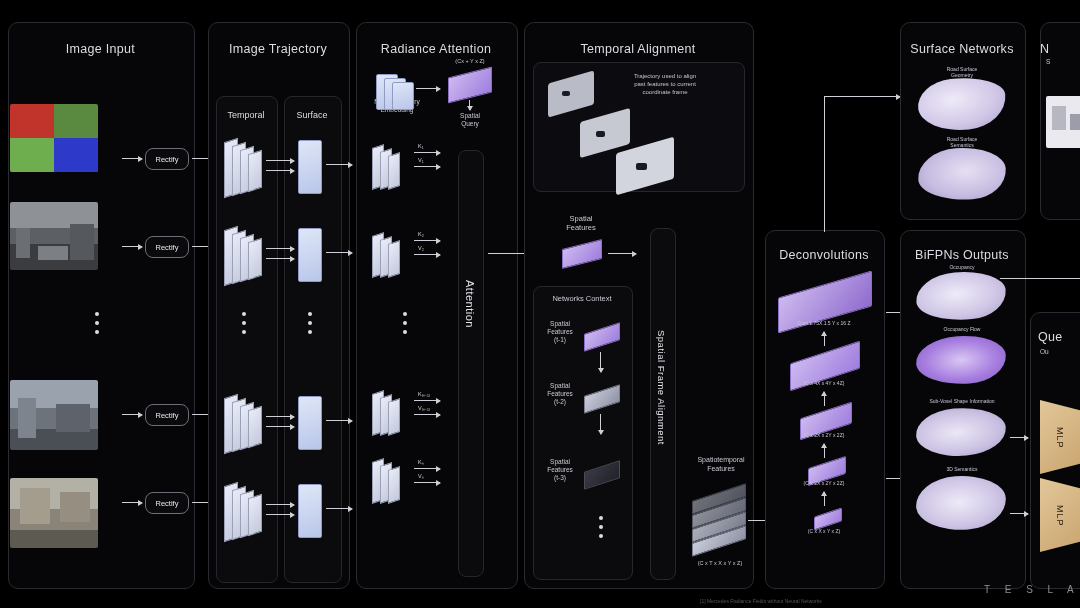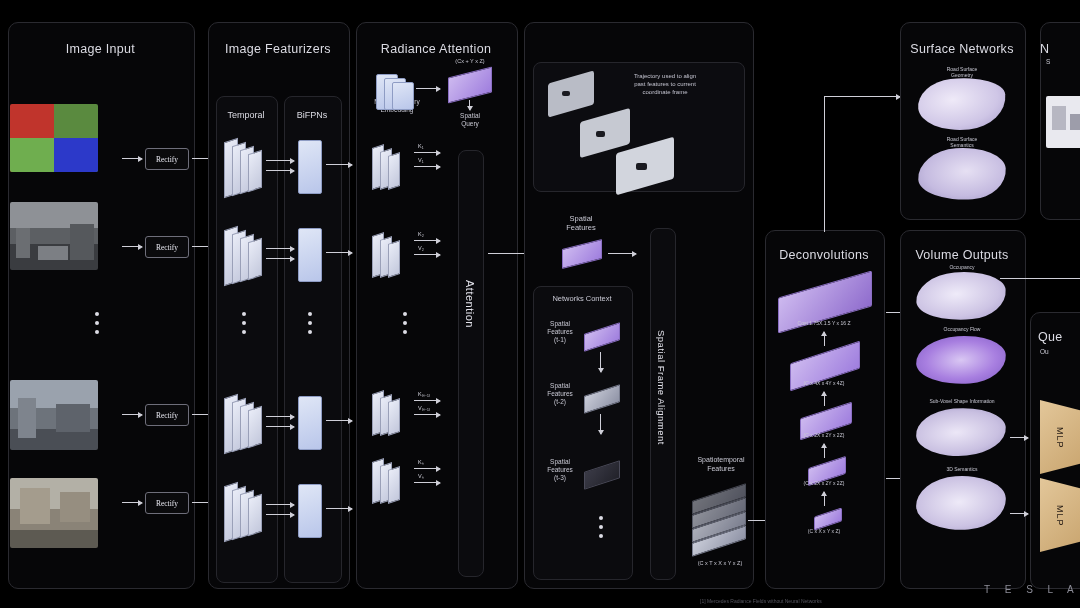--- a/index.html
+++ b/index.html
@@ -5,21 +5,21 @@
   html,body{margin:0;padding:0;background:#000;}
   body{width:1080px;height:608px;overflow:hidden;font-family:"Liberation Sans",sans-serif;color:#e8e8ee;}
   #stage{position:relative;width:1080px;height:608px;background:#000;}
 
   .panel{position:absolute;border:1px solid #2a2a30;border-radius:10px;background:#060608;}
   .panel-title{position:absolute;left:0;right:0;text-align:center;font-size:12.5px;color:#dcdce4;letter-spacing:.3px;}
   .lbl{position:absolute;font-size:8px;color:#dcdce4;text-align:center;line-height:1.3;}
   .lbl-sm{position:absolute;font-size:6.5px;color:#c9c9d4;text-align:center;line-height:1.25;}
   .vert{position:absolute;writing-mode:vertical-rl;text-orientation:mixed;font-size:11px;color:#e4e4ec;letter-spacing:.5px;}
 
-  .box{position:absolute;border:1px solid #6e6e7a;border-radius:3px;background:#0a0a0c;font-size:7.5px;color:#e9e9f2;display:flex;align-items:center;justify-content:center;font-family:Liberation Serif, serif;}
+  .box{position:absolute;border:1px solid #6e6e7a;border-radius:8px;background:#0a0a0c;font-size:7.5px;color:#e9e9f2;display:flex;align-items:center;justify-content:center;}
   .innerbox{position:absolute;border:1px solid #26262c;border-radius:8px;background:#0b0b0e;}
 
   .img{position:absolute;border-radius:2px;overflow:hidden;}
   .arrow{position:absolute;height:1px;background:#cfcfd8;}
   .arrow:after{content:"";position:absolute;right:-1px;top:-2.5px;border-left:5px solid #cfcfd8;border-top:3px solid transparent;border-bottom:3px solid transparent;}
   .arrow-v{position:absolute;width:1px;background:#cfcfd8;}
   .arrow-v:after{content:"";position:absolute;left:-2.5px;bottom:-1px;border-top:5px solid #cfcfd8;border-left:3px solid transparent;border-right:3px solid transparent;}
   .plain{position:absolute;height:1px;background:#cfcfd8;}
   .plainv{position:absolute;width:1px;background:#cfcfd8;}
 
@@ -80,26 +80,26 @@
   <div class="arrow" style="left:122px;top:246px;width:20px;"></div>
   <div class="arrow" style="left:122px;top:414px;width:20px;"></div>
   <div class="arrow" style="left:122px;top:502px;width:20px;"></div>
 
   <div class="arrow" style="left:192px;top:158px;width:22px;"></div>
   <div class="arrow" style="left:192px;top:246px;width:22px;"></div>
   <div class="arrow" style="left:192px;top:414px;width:22px;"></div>
   <div class="arrow" style="left:192px;top:502px;width:22px;"></div>
 
   <div class="panel" style="left:208px;top:22px;width:140px;height:565px;"></div>
-  <div class="panel-title" style="left:208px;top:42px;width:140px;">Image Featurizers</div>
+  <div class="panel-title" style="left:208px;top:42px;width:140px;">Image Trajectory</div>
 
   <div class="innerbox" style="left:216px;top:96px;width:60px;height:485px;"></div>
   <div class="innerbox" style="left:284px;top:96px;width:56px;height:485px;"></div>
   <div class="lbl" style="left:216px;top:110px;width:60px;font-size:9px;">Temporal</div>
-  <div class="lbl" style="left:284px;top:110px;width:56px;font-size:9px;">BiFPNs</div>
+  <div class="lbl" style="left:284px;top:110px;width:56px;font-size:9px;">Surface</div>
 
   <div>
     <div class="slab" style="left:224px;top:140px;width:12px;height:54px;"></div>
     <div class="slab" style="left:232px;top:144px;width:12px;height:48px;"></div>
     <div class="slab" style="left:240px;top:148px;width:12px;height:42px;"></div>
     <div class="slab" style="left:248px;top:152px;width:12px;height:36px;"></div>
   </div>
   <div>
     <div class="slab" style="left:224px;top:228px;width:12px;height:54px;"></div>
     <div class="slab" style="left:232px;top:232px;width:12px;height:48px;"></div>
@@ -213,20 +213,21 @@
       <i></i>
       <i></i>
     </div>
 
   <div class="innerbox" style="left:458px;top:150px;width:24px;height:425px;"></div>
   <div class="vert" style="left:464px;top:280px;">Attention</div>
 
   <div class="arrow" style="left:488px;top:253px;width:40px;"></div>
 
   <div class="panel" style="left:524px;top:22px;width:228px;height:565px;"></div>
+  <div class="panel-title" style="left:524px;top:42px;width:228px;">Temporal Alignment</div>
 
   <div class="innerbox" style="left:533px;top:62px;width:210px;height:128px;background:#0c0c10;">
     <div style="position:absolute;left:14px;top:14px;width:46px;height:34px;background:#b9bcc6;transform:skewY(-16deg);border-radius:3px;"></div>
     <div style="position:absolute;left:28px;top:28px;width:8px;height:5px;background:#1a1a20;border-radius:2px;"></div>
     <div style="position:absolute;left:46px;top:52px;width:50px;height:36px;background:#c6c9d2;transform:skewY(-16deg);border-radius:3px;"></div>
     <div style="position:absolute;left:62px;top:68px;width:9px;height:6px;background:#1a1a20;border-radius:2px;"></div>
     <div style="position:absolute;left:82px;top:82px;width:58px;height:42px;background:#d2d5dd;transform:skewY(-16deg);border-radius:3px;"></div>
     <div style="position:absolute;left:102px;top:100px;width:11px;height:7px;background:#1a1a20;border-radius:2px;"></div>
   </div>
   <div class="caption" style="left:600px;top:72px;width:130px;white-space:pre-line;">Trajectory used to align
@@ -321,21 +322,21 @@
 
   <div class="panel" style="left:1040px;top:22px;width:80px;height:196px;"></div>
   <div class="panel-title" style="left:1040px;top:42px;width:40px;text-align:left;">N</div>
   <div class="lbl-sm" style="left:1046px;top:58px;width:20px;text-align:left;">S</div>
   <div style="position:absolute;left:1046px;top:96px;width:40px;height:52px;background:#e9e9ef;border-radius:2px;">
     <div style="position:absolute;left:6px;top:10px;width:14px;height:24px;background:#b7b7c2;"></div>
     <div style="position:absolute;left:24px;top:18px;width:12px;height:16px;background:#9d9daa;"></div>
   </div>
 
   <div class="panel" style="left:900px;top:230px;width:124px;height:357px;"></div>
-  <div class="panel-title" style="left:900px;top:248px;width:124px;">Volume Outputs</div>
+  <div class="panel-title" style="left:900px;top:248px;width:124px;">BiFPNs Outputs</div>
 
   <div class="lbl-sm" style="left:918px;top:264px;width:88px;font-size:5px;">Occupancy</div>
   <div class="surf" style="left:916px;top:272px;width:90px;height:48px;background:radial-gradient(ellipse at 45% 45%,#efebf9,#cdc4e4 60%,#a79ccb);border-radius:45% 55% 40% 60%/55% 45% 55% 45%;transform:rotate(-5deg);"></div>
 
   <div class="lbl-sm" style="left:918px;top:326px;width:88px;font-size:5px;">Occupancy Flow</div>
   <div class="surf" style="left:916px;top:336px;width:90px;height:48px;background:radial-gradient(ellipse at 50% 50%,#d9c7f3,#a87fe0 55%,#7f5ac4);border-radius:48% 52% 42% 58%/52% 46% 54% 48%;transform:rotate(-4deg);"></div>
 
   <div class="lbl-sm" style="left:914px;top:398px;width:96px;font-size:5px;">Sub-Voxel Shape Information</div>
   <div class="surf" style="left:916px;top:408px;width:90px;height:48px;background:radial-gradient(ellipse at 45% 50%,#ece7f7,#c9c0e1 60%,#a096c4);border-radius:44% 56% 46% 54%/50% 48% 52% 50%;transform:rotate(-5deg);"></div>
 

